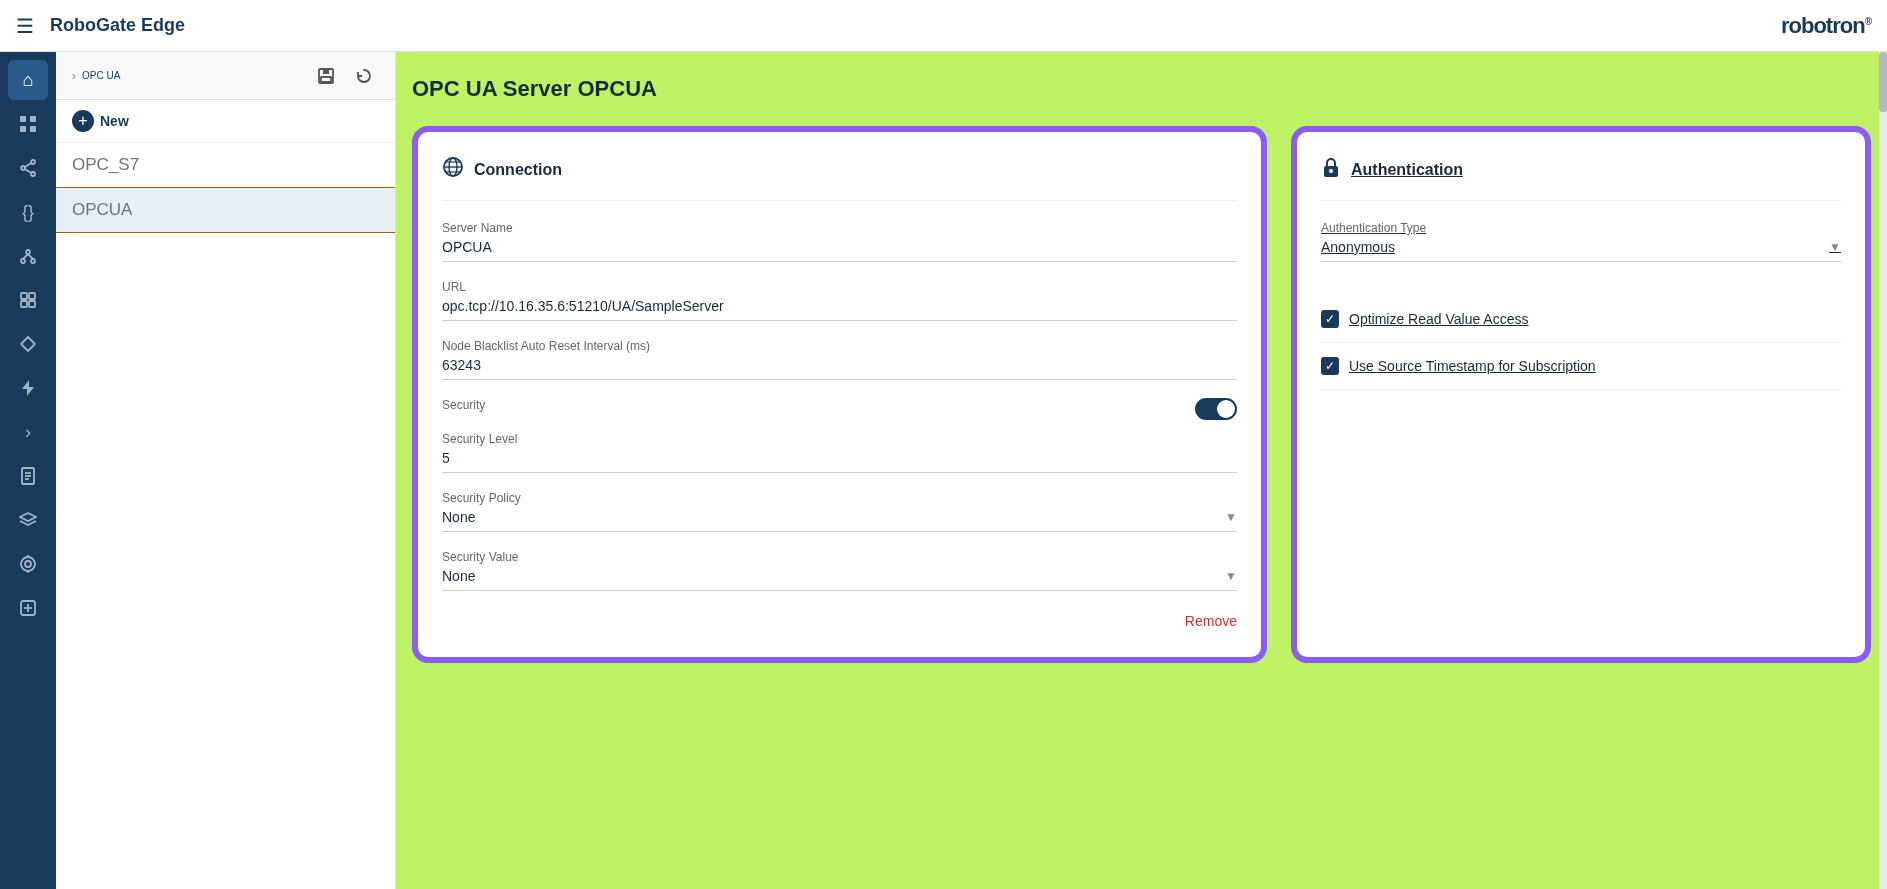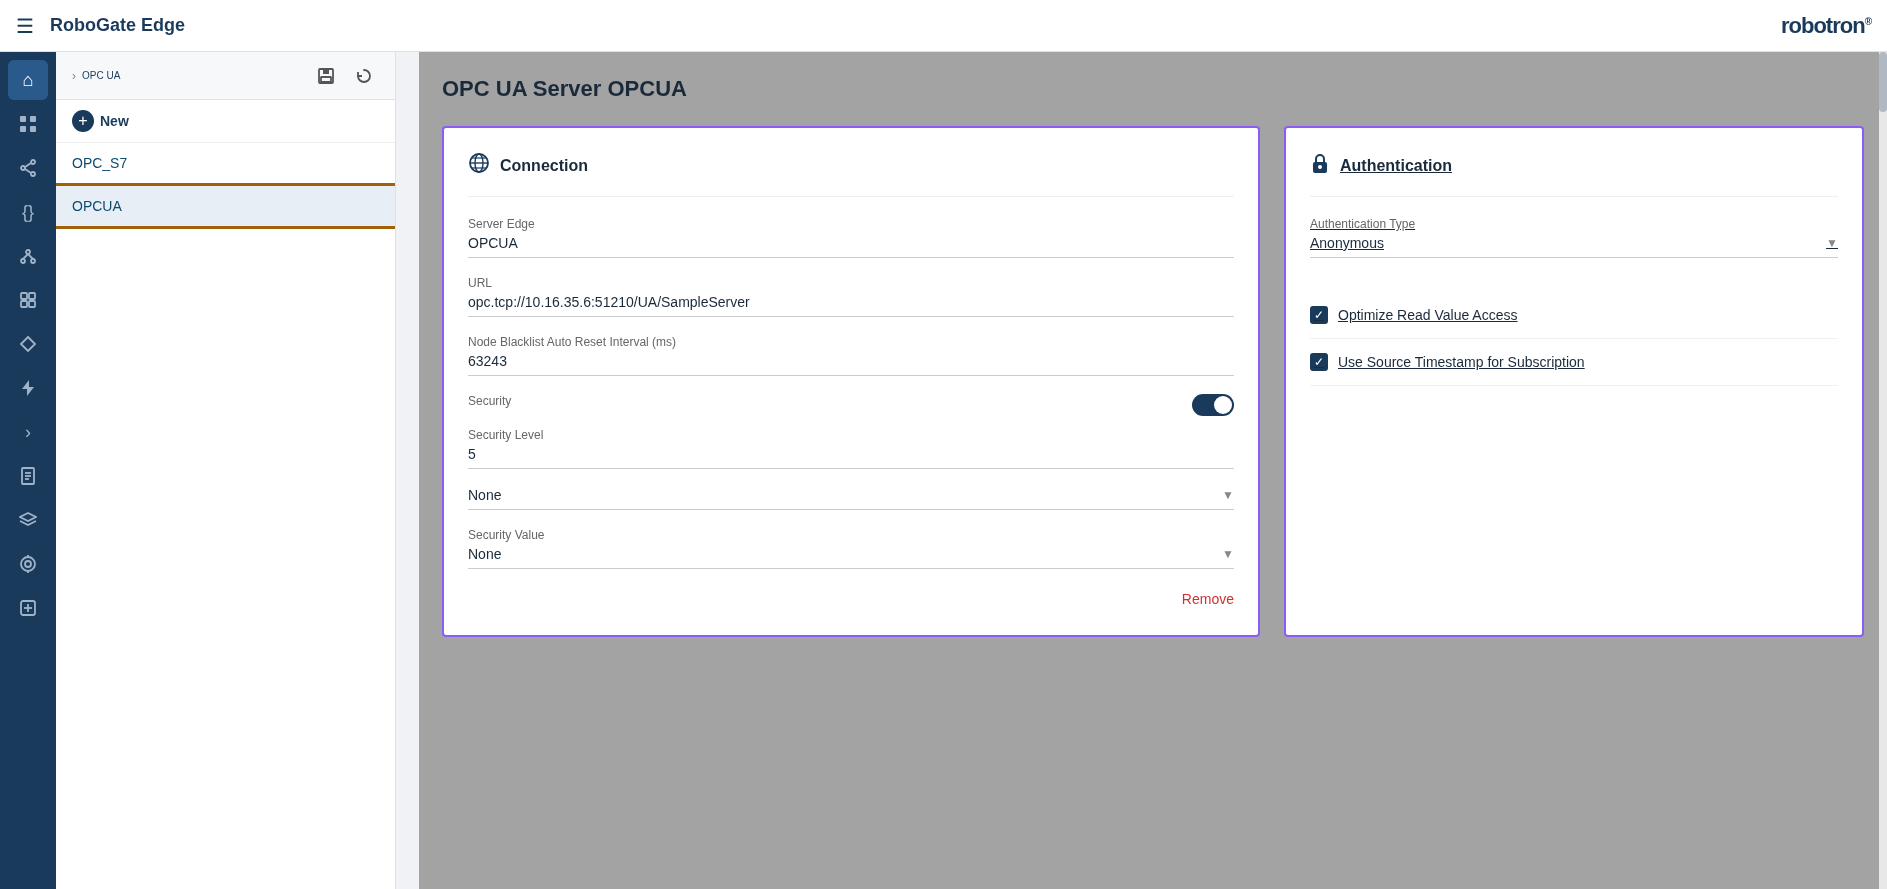--- a/index.html
+++ b/index.html
@@ -52,40 +52,39 @@
       border-bottom: 1px solid #eee;
     }
     .new-btn .plus-icon {
       width: 22px; height: 22px; background: #1a3a5c; border-radius: 50%;
       display: flex; align-items: center; justify-content: center;
       color: #fff; font-size: 16px; font-weight: 400;
     }
 
     .server-list { flex: 1; overflow-y: auto; }
     .server-item {
-      padding: 12px 16px; font-size: 14px; cursor: pointer; color: #0c4a6e;
-      border-bottom: 3px solid #a16207;
+      padding: 12px 16px; font-size: 17px; cursor: pointer; color: #737373;
+      border-bottom: 1px solid #a16207;
     }
     .server-item.active { background: #e8eef5; font-weight: 500; }
 
     
     .main-content {
-      flex: 1; overflow-y: auto; padding: 24px 23px;
-      background: #a3a3a3;
-      margin-left: 23px;
+      flex: 1; overflow-y: auto; padding: 24px 16px;
+      background: #bef264;
     }
     .page-title {
       font-size: 22px; font-weight: 600; color: #1a2a3a; margin-bottom: 24px;
     }
 
     .cards-row { display: flex; gap: 24px; }
 
     
     .card {
-      background: #fff; border-radius: 4px; border: 2px solid #8b5cf6;
+      background: #fff; border-radius: 16px; border: 6px solid #8b5cf6;
       padding: 24px; flex: 1;
     }
     .card-header {
       display: flex; align-items: center; gap: 10px; margin-bottom: 20px;
       padding-bottom: 16px; border-bottom: 1px solid #eee;
     }
     .card-header-icon { font-size: 22px; color: #1a3a5c; }
     .card-header-title { font-size: 16px; font-weight: 600; color: #1a2a3a; }
 
     .form-group { margin-bottom: 18px; }
@@ -285,21 +284,21 @@
               <ellipse cx="11" cy="11" rx="4" ry="9" stroke="#1a3a5c" stroke-width="1.4"></ellipse>
               <line x1="2" y1="11" x2="20" y2="11" stroke="#1a3a5c" stroke-width="1.4"></line>
               <line x1="4" y1="6" x2="18" y2="6" stroke="#1a3a5c" stroke-width="1.2"></line>
               <line x1="4" y1="16" x2="18" y2="16" stroke="#1a3a5c" stroke-width="1.2"></line>
             </svg>
           </span>
           <span class="card-header-title">Connection</span>
         </div>
 
         <div class="form-group">
-          <label class="form-label">Server Edge</label>
+          <label class="form-label">Server Name</label>
           <div class="form-value">OPCUA</div>
         </div>
 
         <div class="form-group">
           <label class="form-label">URL</label>
           <div class="form-value">opc.tcp://10.16.35.6:51210/UA/SampleServer</div>
         </div>
 
         <div class="form-group">
           <label class="form-label">Node Blacklist Auto Reset Interval (ms)</label>
@@ -314,20 +313,21 @@
             <div class="toggle-switch"></div>
           </div>
         </div>
 
         <div class="form-group">
           <label class="form-label">Security Level</label>
           <div class="form-value">5</div>
         </div>
 
         <div class="form-group">
+          <label class="form-label">Security Policy</label>
           <div class="form-select">
             <span>None</span>
             <span class="select-chevron">▼</span>
           </div>
         </div>
 
         <div class="form-group">
           <label class="form-label">Security Value</label>
           <div class="form-select">
             <span>None</span>

